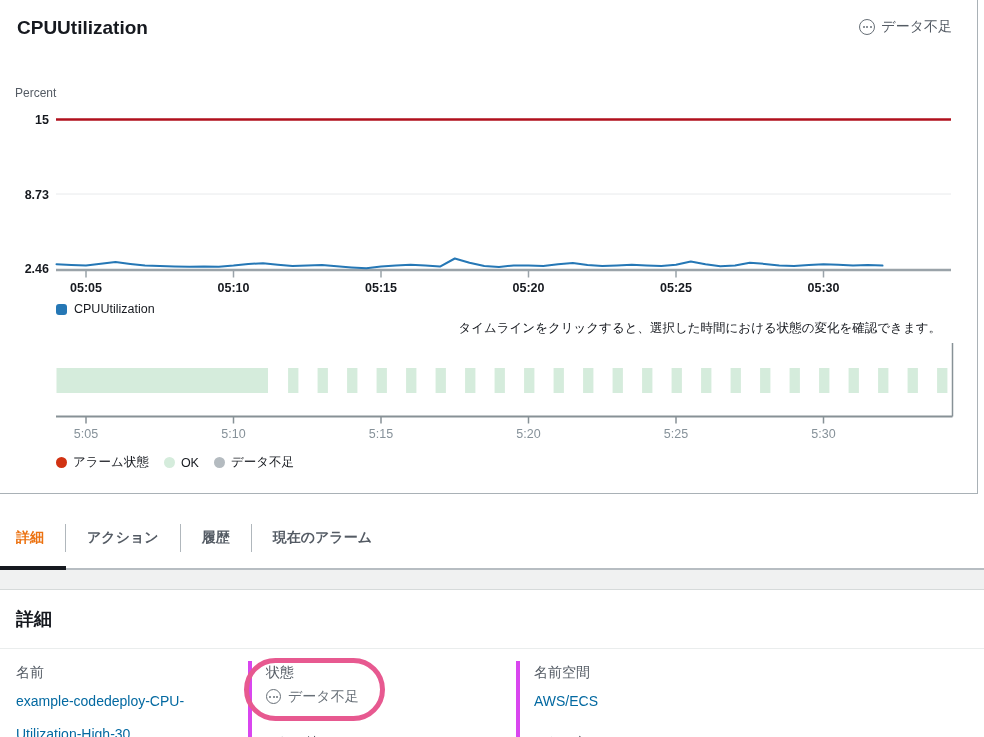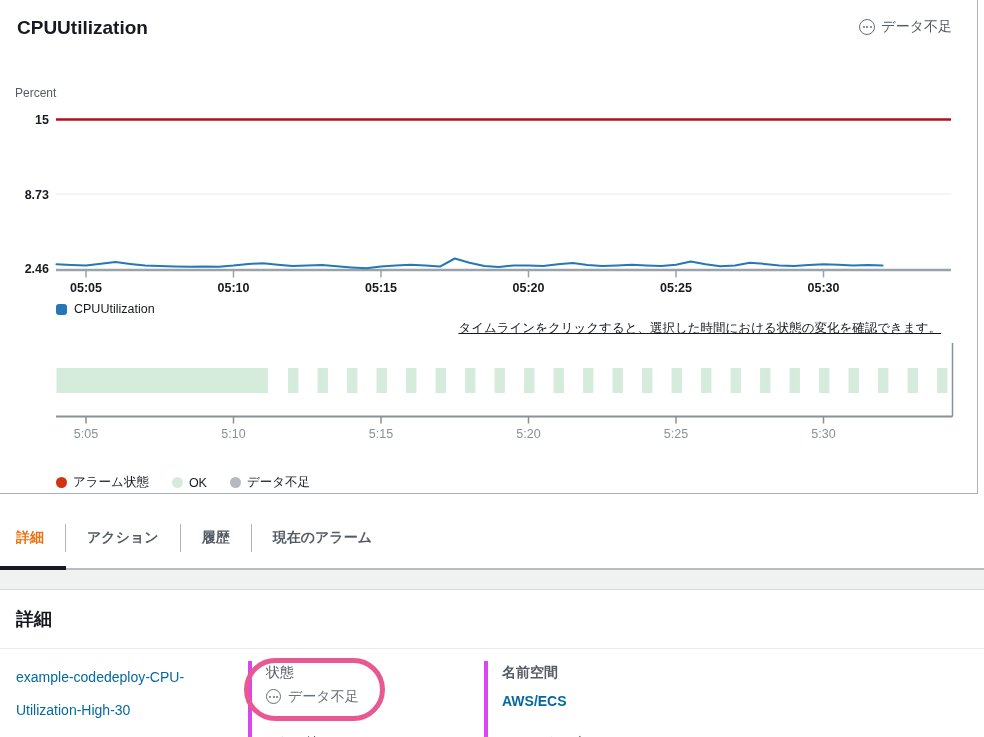--- a/index.html
+++ b/index.html
@@ -19,44 +19,44 @@
   .header-status { position:absolute; right:25px; top:19px; display:flex; align-items:center; gap:6px;
                    font-size:14px; color:#545b64; }
   .dots-icon { width:16px; height:16px; border:1.6px solid #687078; border-radius:50%;
                display:inline-flex; align-items:center; justify-content:center; gap:1.5px; flex:none; }
   .dots-icon i { display:block; width:2px; height:2px; border-radius:50%; background:#687078; }
   .y-unit-label { position:absolute; left:16px; top:87px; font-size:12px; color:#545b64;text-align:center; }
   #metric-chart-mount { position:absolute; left:2px; top:102px; width:960px; height:196px; }
   #timeline-chart-mount { position:absolute; left:2px; top:340px; width:960px; height:104px;text-decoration:underline; }
   .legend { position:absolute; display:flex; align-items:center; gap:7px; font-size:12.5px; color:#16191f; }
   .metric-legend { left:57px; top:303px; }
-  .timeline-legend { left:57px; top:455px; gap:13px;margin-top:20px; }
+  .timeline-legend { left:57px; top:455px; gap:5px; }
   .timeline-legend .legend-item { display:flex; align-items:center; gap:6px; margin-right:10px; }
   .legend-dot { width:11px; height:11px; border-radius:50%; flex:none; background:#888; }
   .metric-legend .legend-dot { border-radius:3px; }
-  .timeline-hint { position:absolute; right:36px; top:321px; font-size:12.5px; color:#16191f;text-decoration:underline; }
+  .timeline-hint { position:absolute; right:36px; top:321px; font-size:12.5px; color:#16191f; }
   
   .tabs-row { position:absolute; left:0; top:510px; width:984px; height:56px;
               display:flex; align-items:center; padding-left:16px; background:#fff; }
   .tab { font-size:14px; font-weight:bold; color:#545b64; cursor:pointer; white-space:nowrap; }
   .tab.active { color:var(--tab-active-orange,#ec7211); }
   .tab-sep { width:1px; height:28px; background:#b0b7bc; margin:0 21px; }
   .tab-border { position:absolute; left:0; top:568px; width:984px; height:2px; background:#b7bdc2; }
   .tab-underline { position:absolute; left:0; top:566px; width:66px; height:4px; background:var(--text-dark,#16191f); z-index:2; }
   .gray-strip { position:absolute; left:0; top:570px; width:984px; height:19px; background:#f0f1f1; }
   
   .details-card { position:absolute; left:0; top:589px; width:984px; height:148px;
                   background:#fff; border-top:1px solid #d6dada; }
   .details-heading { position:absolute; left:16px; top:17px; font-size:18px; font-weight:bold; color:#16191f; }
   .details-divider { position:absolute; left:0; top:58px; width:984px; height:1px; background:#eaeded; }
   .dcol { position:absolute; top:71px; height:77px; font-size:14px; }
   .dcol.b { border-left:4px solid #d946ef; padding-left:14px; }
   .dcol1 { left:16px;  width:216px; }
   .dcol2 { left:248px; width:240px; }
-  .dcol3 { left:484px; width:244px;font-weight:bold; }
+  .dcol3 { left:516px; width:244px; }
   .dcol4 { left:732px; width:238px; }
   .dlabel { color:#545b64; line-height:22px; margin-bottom:2px; }
   .dvalue { color:#0369a1; line-height:33px; overflow-wrap:break-word; max-width:206px; }
   .status-value { display:flex; align-items:center; gap:7px; color:#687078; line-height:23px; }
   .status-value .dots-icon { width:15px; height:15px; }
   .annotation-ring { position:absolute; left:244px; top:68px; width:141px; height:63px;
                      border:5px solid var(--annotation-pink,#e75990); border-radius:32px; z-index:3; }
   .partial-label { position:absolute; top:141px; font-size:14px; color:#545b64; line-height:22px; }
   .partial-1 { left:262px; }
   .partial-2 { left:502px; }
@@ -172,20 +172,21 @@
 </div>
 <div class="tab-underline"></div>
 <div class="tab-border"></div>
 <div class="gray-strip"></div>
 
 <div class="details-card">
   <div class="details-heading">詳細</div>
   <div class="details-divider"></div>
 
   <div class="dcol dcol1">
+    <div class="dlabel">名前</div>
     <div class="dvalue">example-codedeploy-CPU-Utilization-High-30</div>
   </div>
 
   <div class="dcol dcol2 b">
     <div class="dlabel">状態</div>
     <div class="status-value">
       <span class="dots-icon">
           <i></i>
           <i></i>
           <i></i>

